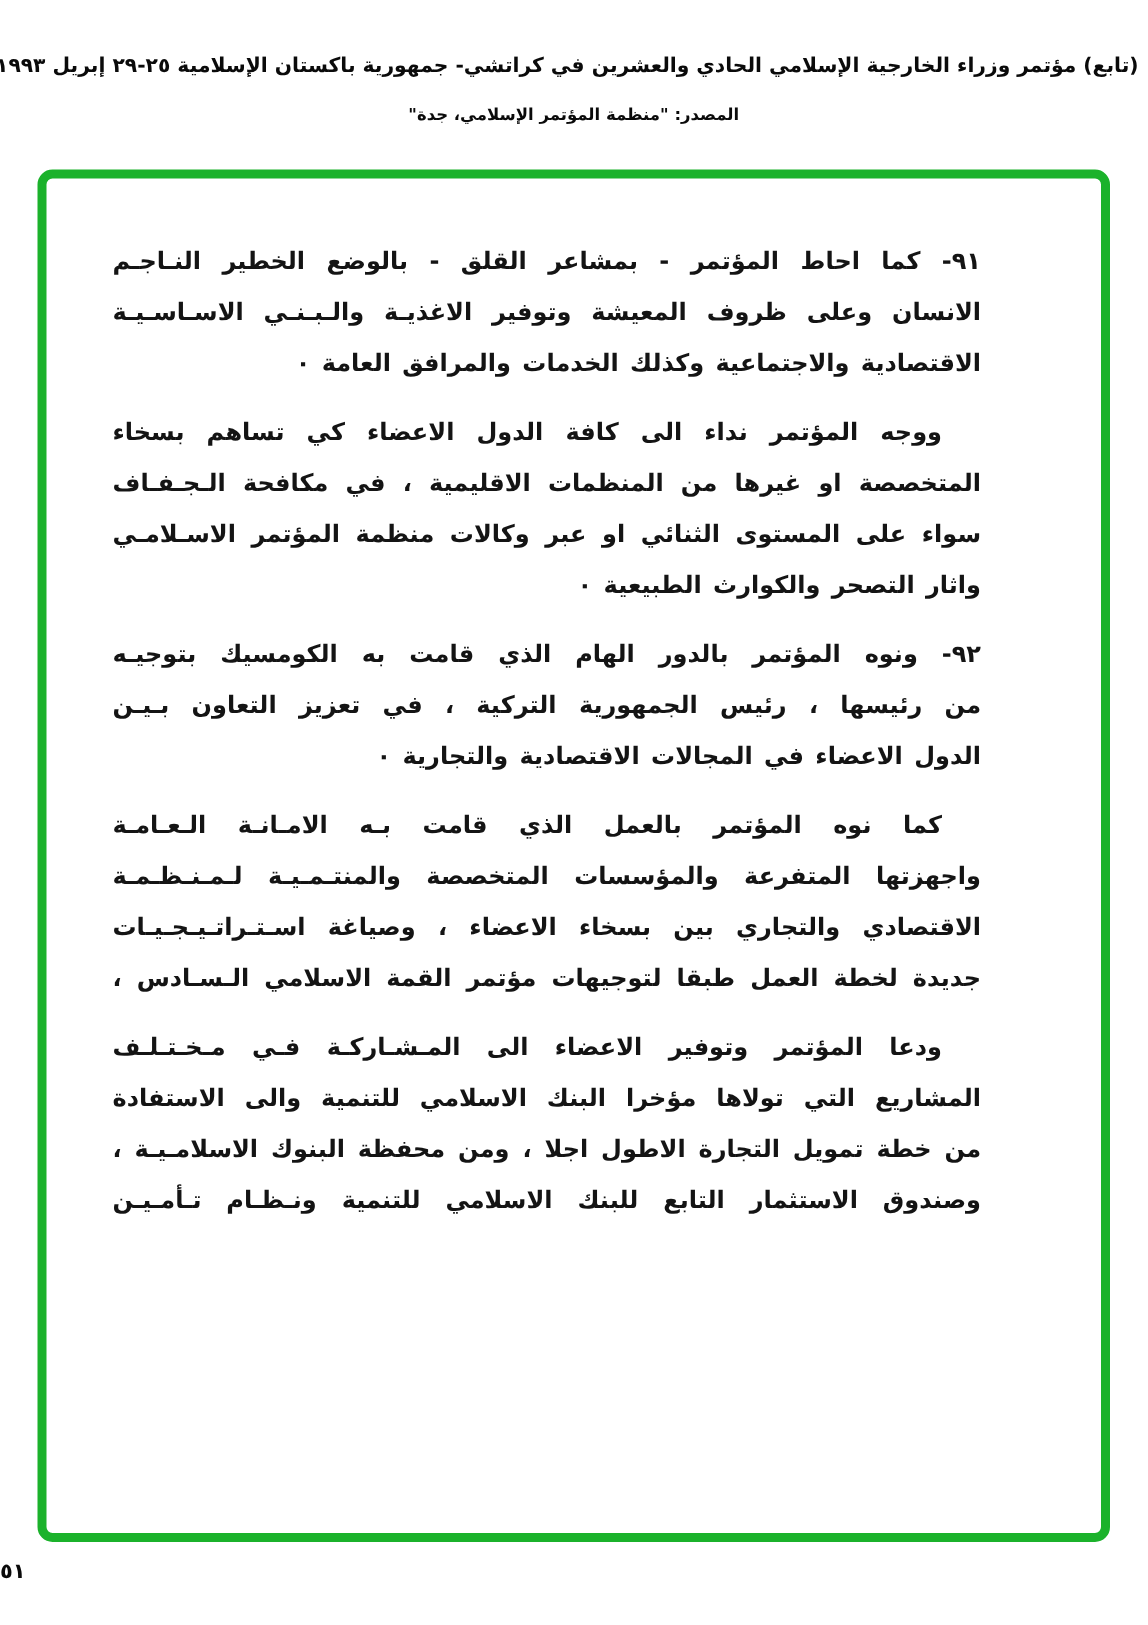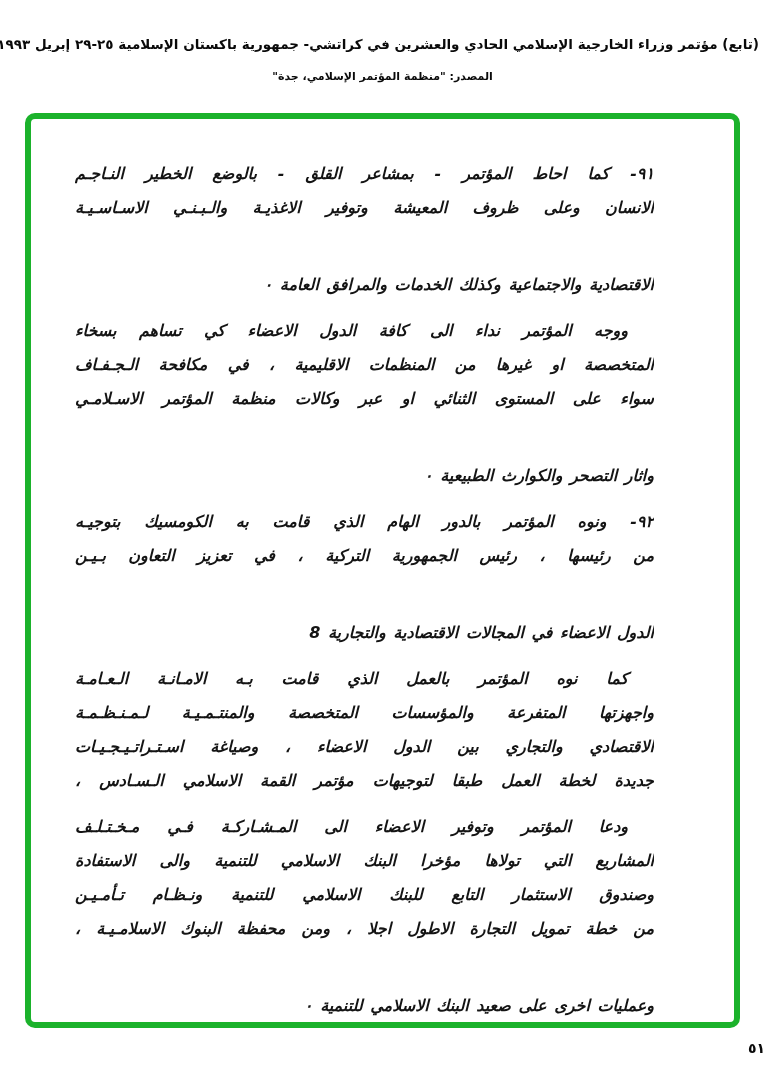--- a/index.html
+++ b/index.html
@@ -21,32 +21,32 @@
   .content-frame{
     position:absolute;left:25px;top:113px;width:715px;height:915px;
     box-sizing:border-box;border:6px solid #1bb22b;border-radius:10px;
     background:#ffffff;
   }
   .text-block{
     position:absolute;top:38px;right:80px;left:44px;
     direction:rtl;font-size:16px;font-weight:bold;line-height:34px;
     color:#141414;letter-spacing:0.3px;word-spacing:2px;
   }
-  .paragraph{margin:0 0 12px 0;font-style:italic;}
+  .paragraph{margin:0 0 12px 0;}
   .line{
     text-align:justify;
     text-align-last:justify;
     white-space:nowrap;
     overflow:hidden;
   }
   .line.first-indent{padding-right:26px;}
-  .line.last{text-align-last:right;white-space:normal;margin-top:43px;}
+  .line.last{text-align-last:right;white-space:normal;}
   .page-number{
     position:absolute;top:1040px;left:0;right:0;
-    text-align:right;font-size:14px;font-weight:bold;color:#0a0a0a;
+    text-align:left;font-size:14px;font-weight:bold;color:#0a0a0a;
     letter-spacing:4px;
   }
 </style>
 </head>
 <body>
 
 <div class="header-line">(تابع) مؤتمر وزراء الخارجية الإسلامي الحادي والعشرين في كراتشي- جمهورية باكستان الإسلامية ٢٥-٢٩ إبريل ١٩٩٣- البيان الختامي</div>
 
 <div class="source-line">المصدر: "منظمة المؤتمر الإسلامي، جدة"</div>
 
@@ -59,31 +59,30 @@
       </div>
       <div class="paragraph">
         <div class="line first-indent">ووجه المؤتمر نداء الى كافة الدول الاعضاء كي تساهم بسخاء</div>
         <div class="line">المتخصصة او غيرها من المنظمات الاقليمية ، في مكافحة الـجـفـاف</div>
         <div class="line">سواء على المستوى الثنائي او عبر وكالات منظمة المؤتمر الاسـلامـي</div>
         <div class="line last">واثار التصحر والكوارث الطبيعية ٠</div>
       </div>
       <div class="paragraph">
         <div class="line">٩٢- ونوه المؤتمر بالدور الهام الذي قامت به الكومسيك بتوجيـه</div>
         <div class="line">من رئيسها ، رئيس الجمهورية التركية ، في تعزيز التعاون بـيـن</div>
-        <div class="line last">الدول الاعضاء في المجالات الاقتصادية والتجارية 8</div>
+        <div class="line last">الدول الاعضاء في المجالات الاقتصادية والتجارية ٠</div>
       </div>
       <div class="paragraph">
         <div class="line first-indent">كما نوه المؤتمر بالعمل الذي قامت بـه الامـانـة الـعـامـة</div>
         <div class="line">واجهزتها المتفرعة والمؤسسات المتخصصة والمنتـمـيـة لـمـنـظـمـة</div>
-        <div class="line">الاقتصادي والتجاري بين الدول الاعضاء ، وصياغة اسـتـراتـيـجـيـات</div>
+        <div class="line">الاقتصادي والتجاري بين بسخاء الاعضاء ، وصياغة اسـتـراتـيـجـيـات</div>
         <div class="line">جديدة لخطة العمل طبقا لتوجيهات مؤتمر القمة الاسلامي الـسـادس ،</div>
       </div>
       <div class="paragraph">
         <div class="line first-indent">ودعا المؤتمر وتوفير الاعضاء الى المـشـاركـة فـي مـخـتـلـف</div>
         <div class="line">المشاريع التي تولاها مؤخرا البنك الاسلامي للتنمية والى الاستفادة</div>
+        <div class="line">من خطة تمويل التجارة الاطول اجلا ، ومن محفظة البنوك الاسلامـيـة ،</div>
         <div class="line">وصندوق الاستثمار التابع للبنك الاسلامي للتنمية ونـظـام تـأمـيـن</div>
-        <div class="line">من خطة تمويل التجارة الاطول اجلا ، ومن محفظة البنوك الاسلامـيـة ،</div>
-        <div class="line last">وعمليات اخرى على صعيد البنك الاسلامي للتنمية ٠</div>
       </div>
     </div>
 </div>
 
 <div class="page-number">٥١</div>
 
 </body></html>

